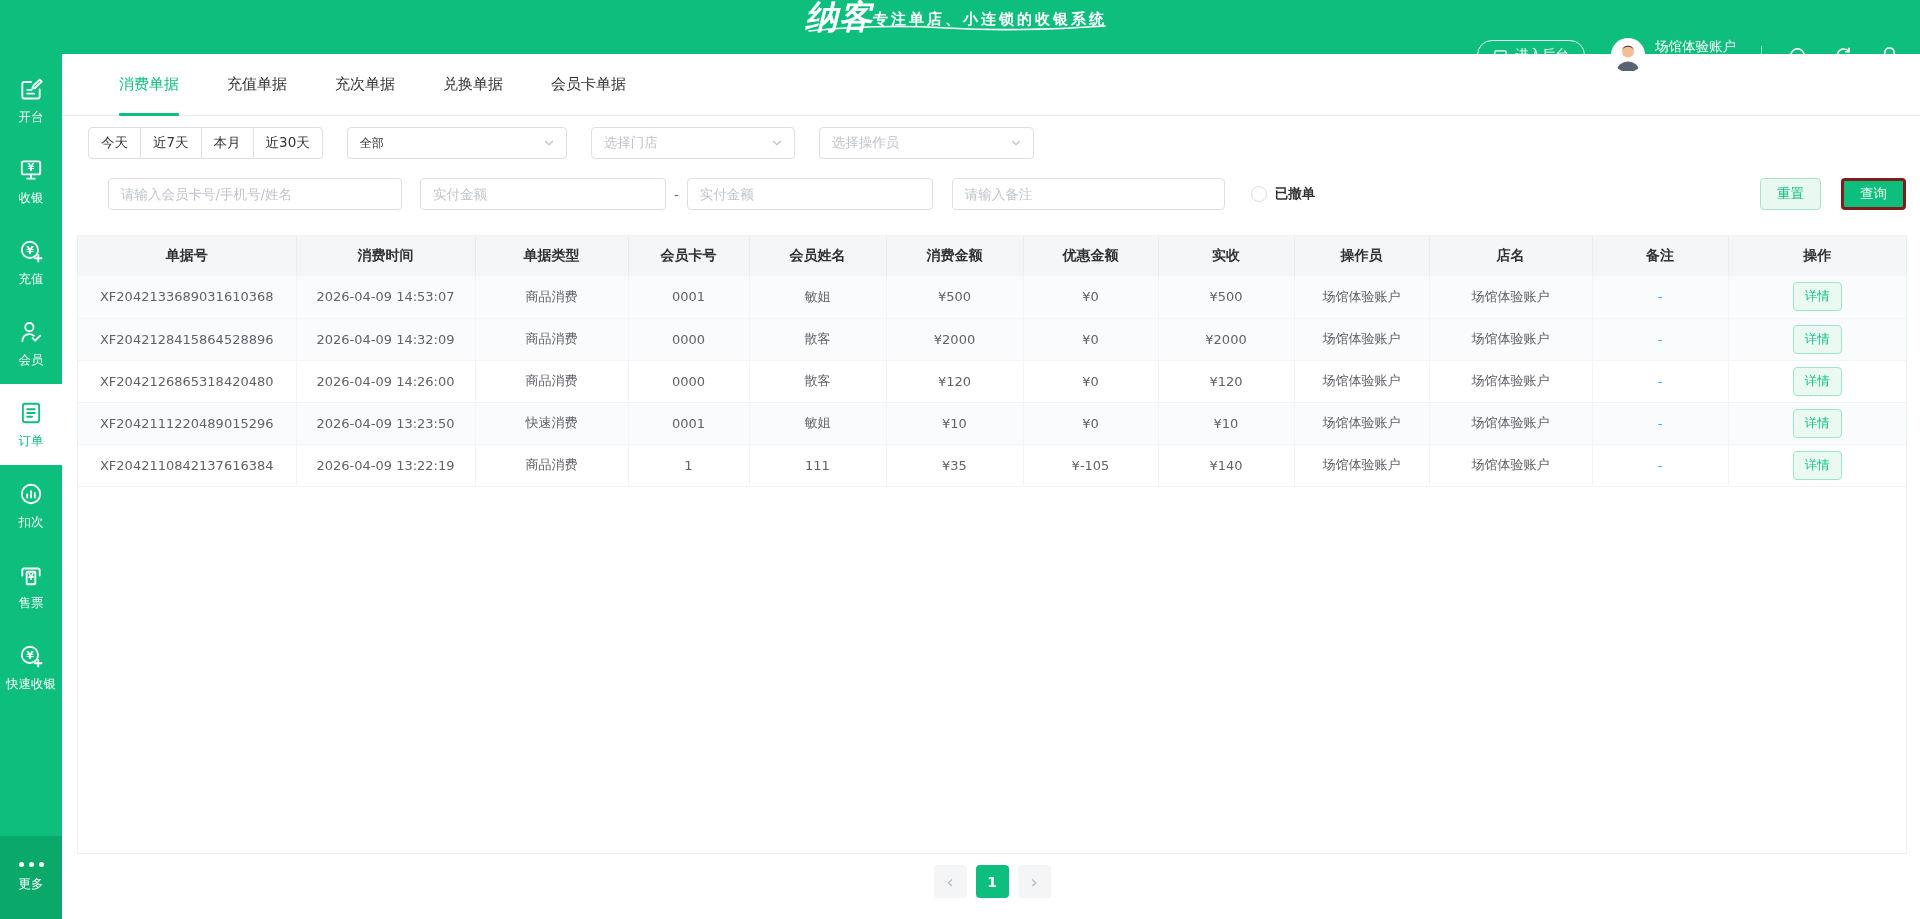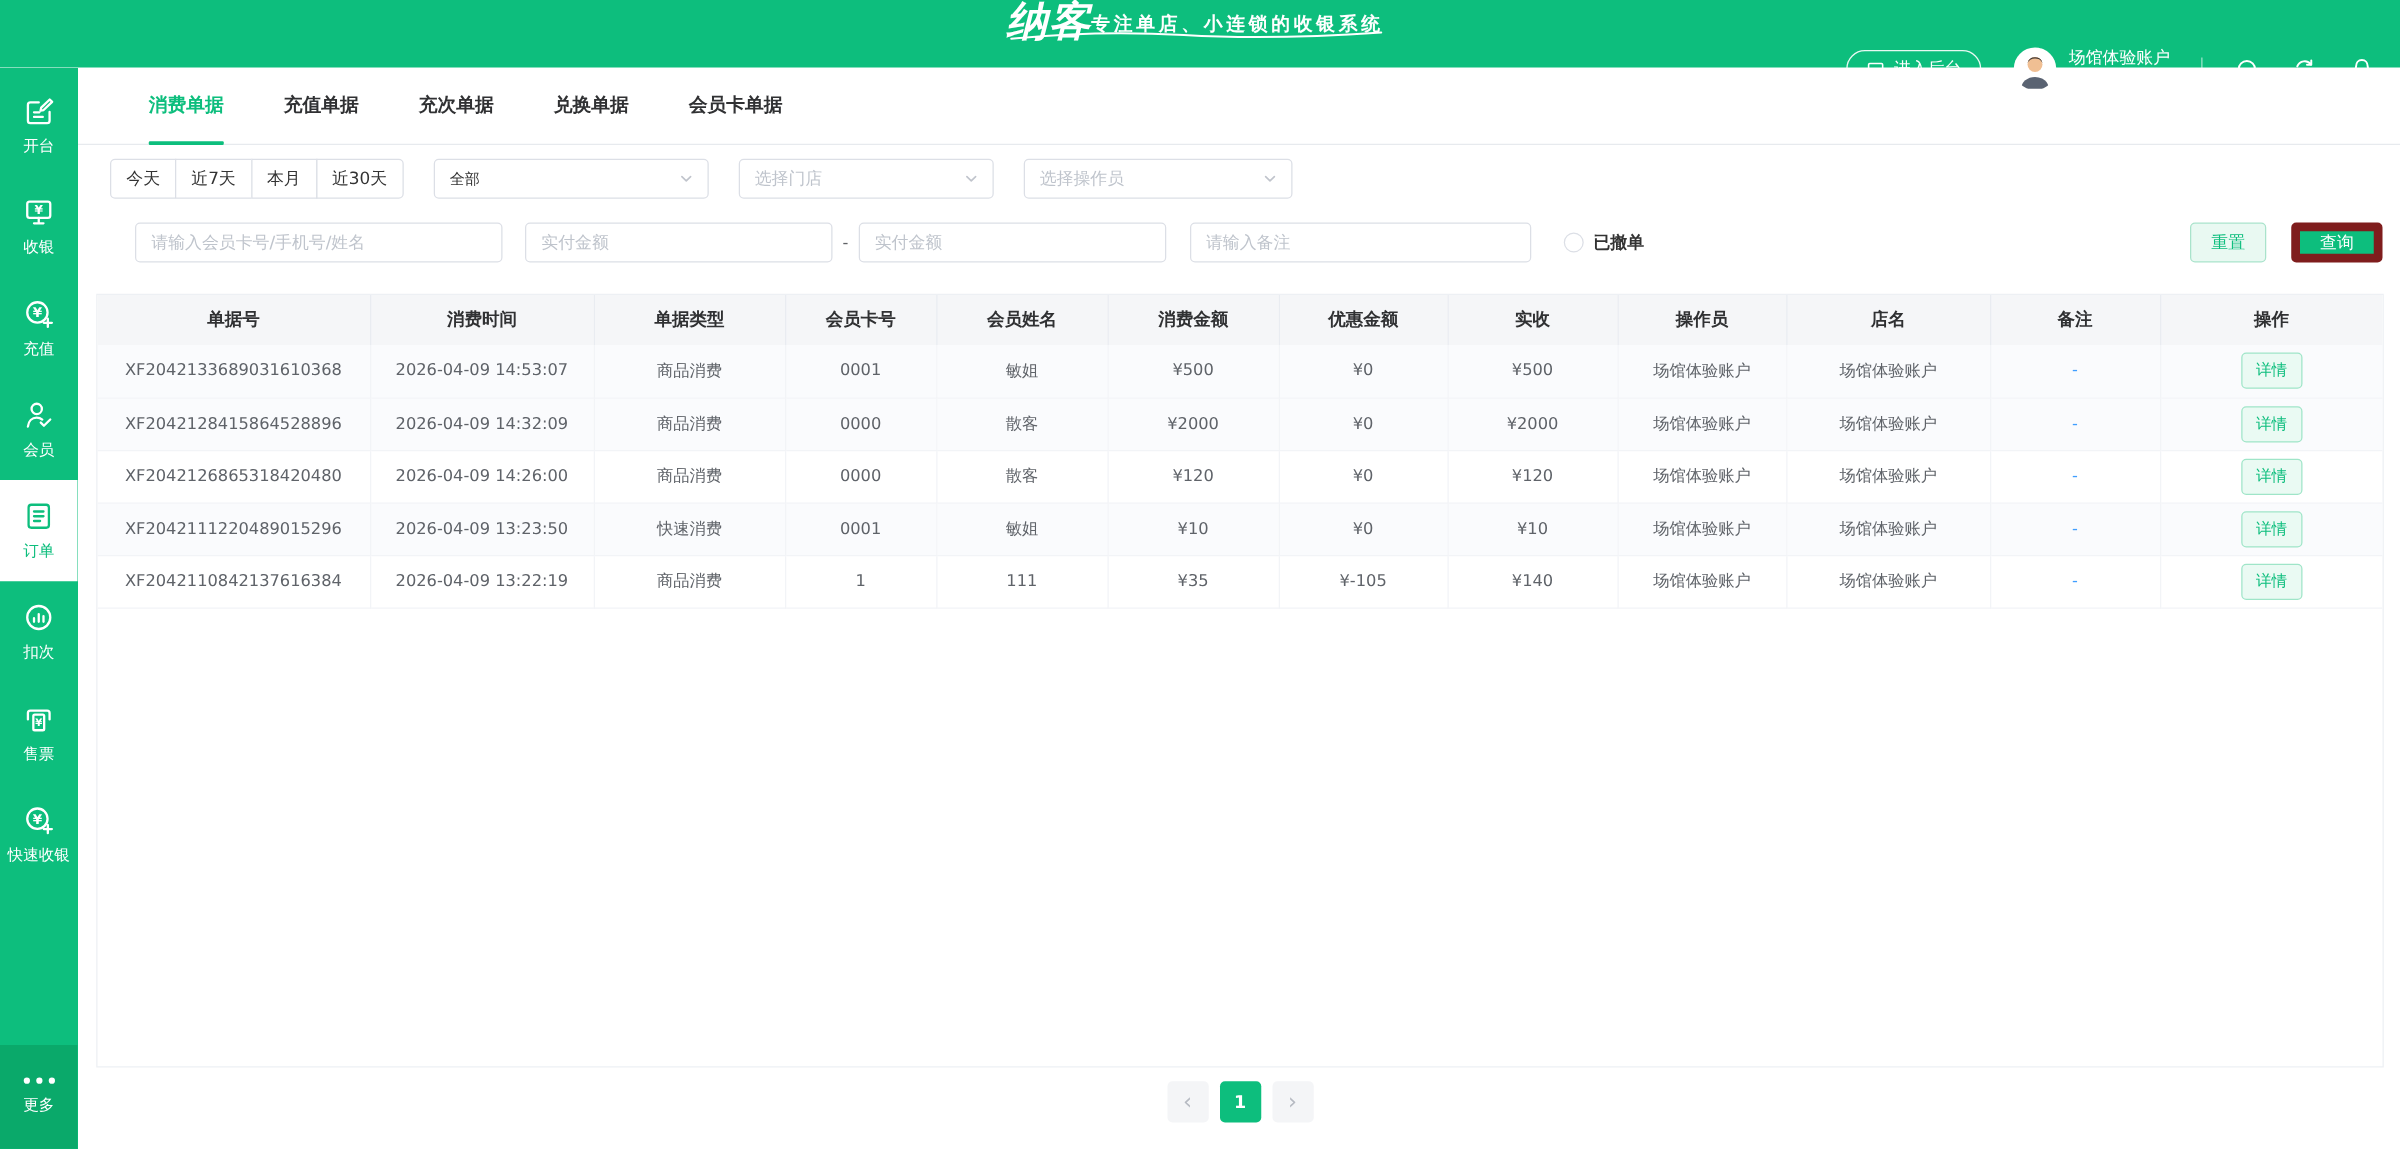--- a/index.html
+++ b/index.html
@@ -36,21 +36,21 @@
   .side-more { margin-top:auto; height:83px; background:#0aa96a; display:flex; flex-direction:column;
                align-items:center; justify-content:center; gap:8px; color:#fff; cursor:pointer; }
   .dots { display:flex; gap:5px; }
   .dots i { width:5px; height:5px; border-radius:50%; background:#fff; }
 
   
   .main { position:absolute; left:62px; top:54px; width:1858px; height:865px; background:#fff; }
 
   .tabbar { height:62px; border-bottom:1px solid #e7eaee; display:flex; padding-left:57px; gap:48px; }
   .tab { position:relative; display:flex; align-items:center; font-size:15px; color:#303133;
-         font-weight:700; cursor:pointer; }
+         font-weight:400; cursor:pointer; }
   .tab.active { color:#0dbe7d; }
   .tab.active::after { content:""; position:absolute; left:0; right:0; bottom:-1px; height:3px;
                        background:#0dbe7d; border-radius:1px; }
 
   .filters { margin:11px 14px 0 26px; }
   .filter-row { display:flex; align-items:center; height:32px; }
   .filter-row + .filter-row { margin-top:19px; }
 
   .range-group { display:flex; }
   .range-btn { height:32px; padding:0 12px; background:#fff; border:1px solid #dcdfe6; margin-left:-1px;
@@ -80,21 +80,21 @@
   .amount-dash { padding:0 8px; color:#606266; font-size:13px; }
   .in-amax   { width:246px; }
   .in-remark { width:273px; margin-left:19px; }
 
   .radio-group { display:flex; align-items:center; margin-left:26px; cursor:pointer; }
   .radio { width:16px; height:16px; border-radius:50%; border:1px solid #dcdfe6; background:#fff; flex:none; }
   .radio-label { margin-left:8px; font-size:13.5px; color:#333; font-weight:600; }
 
   .btn-reset { margin-left:auto; height:32px; padding:0 16px; border:1px solid #a9e3cb; background:#e9f9f2;
                color:#0dbe7d; border-radius:4px; font-size:13.5px; cursor:pointer; }
-  .btn-search { margin-left:20px; height:32px; padding:0 16px; border:7px solid #7f1d1d; background:#0dbe7d;
+  .btn-search { margin-left:20px; height:32px; padding:0 16px; border:3px solid #7f1d1d; background:#0dbe7d;
                 color:#fff; border-radius:4px; font-size:13.5px; cursor:pointer; }
 
   
   .table-card { margin:25px 13px 0 15px; width:1830px; height:619px; border:1px solid #edf0f4; overflow:hidden; }
   table { width:1828px; border-collapse:collapse; table-layout:fixed; }
   thead th { height:40px; background:#f5f6f8; font-size:14px; color:#303133; font-weight:bold;
              border-right:1px solid #e9ecf1; white-space:nowrap; }
   thead th:last-child { border-right:none; }
   tbody td { height:42px; font-size:13px; color:#5f6369; text-align:center;
              border-right:1px solid #f2f4f7; border-bottom:1px solid #f2f4f7;

